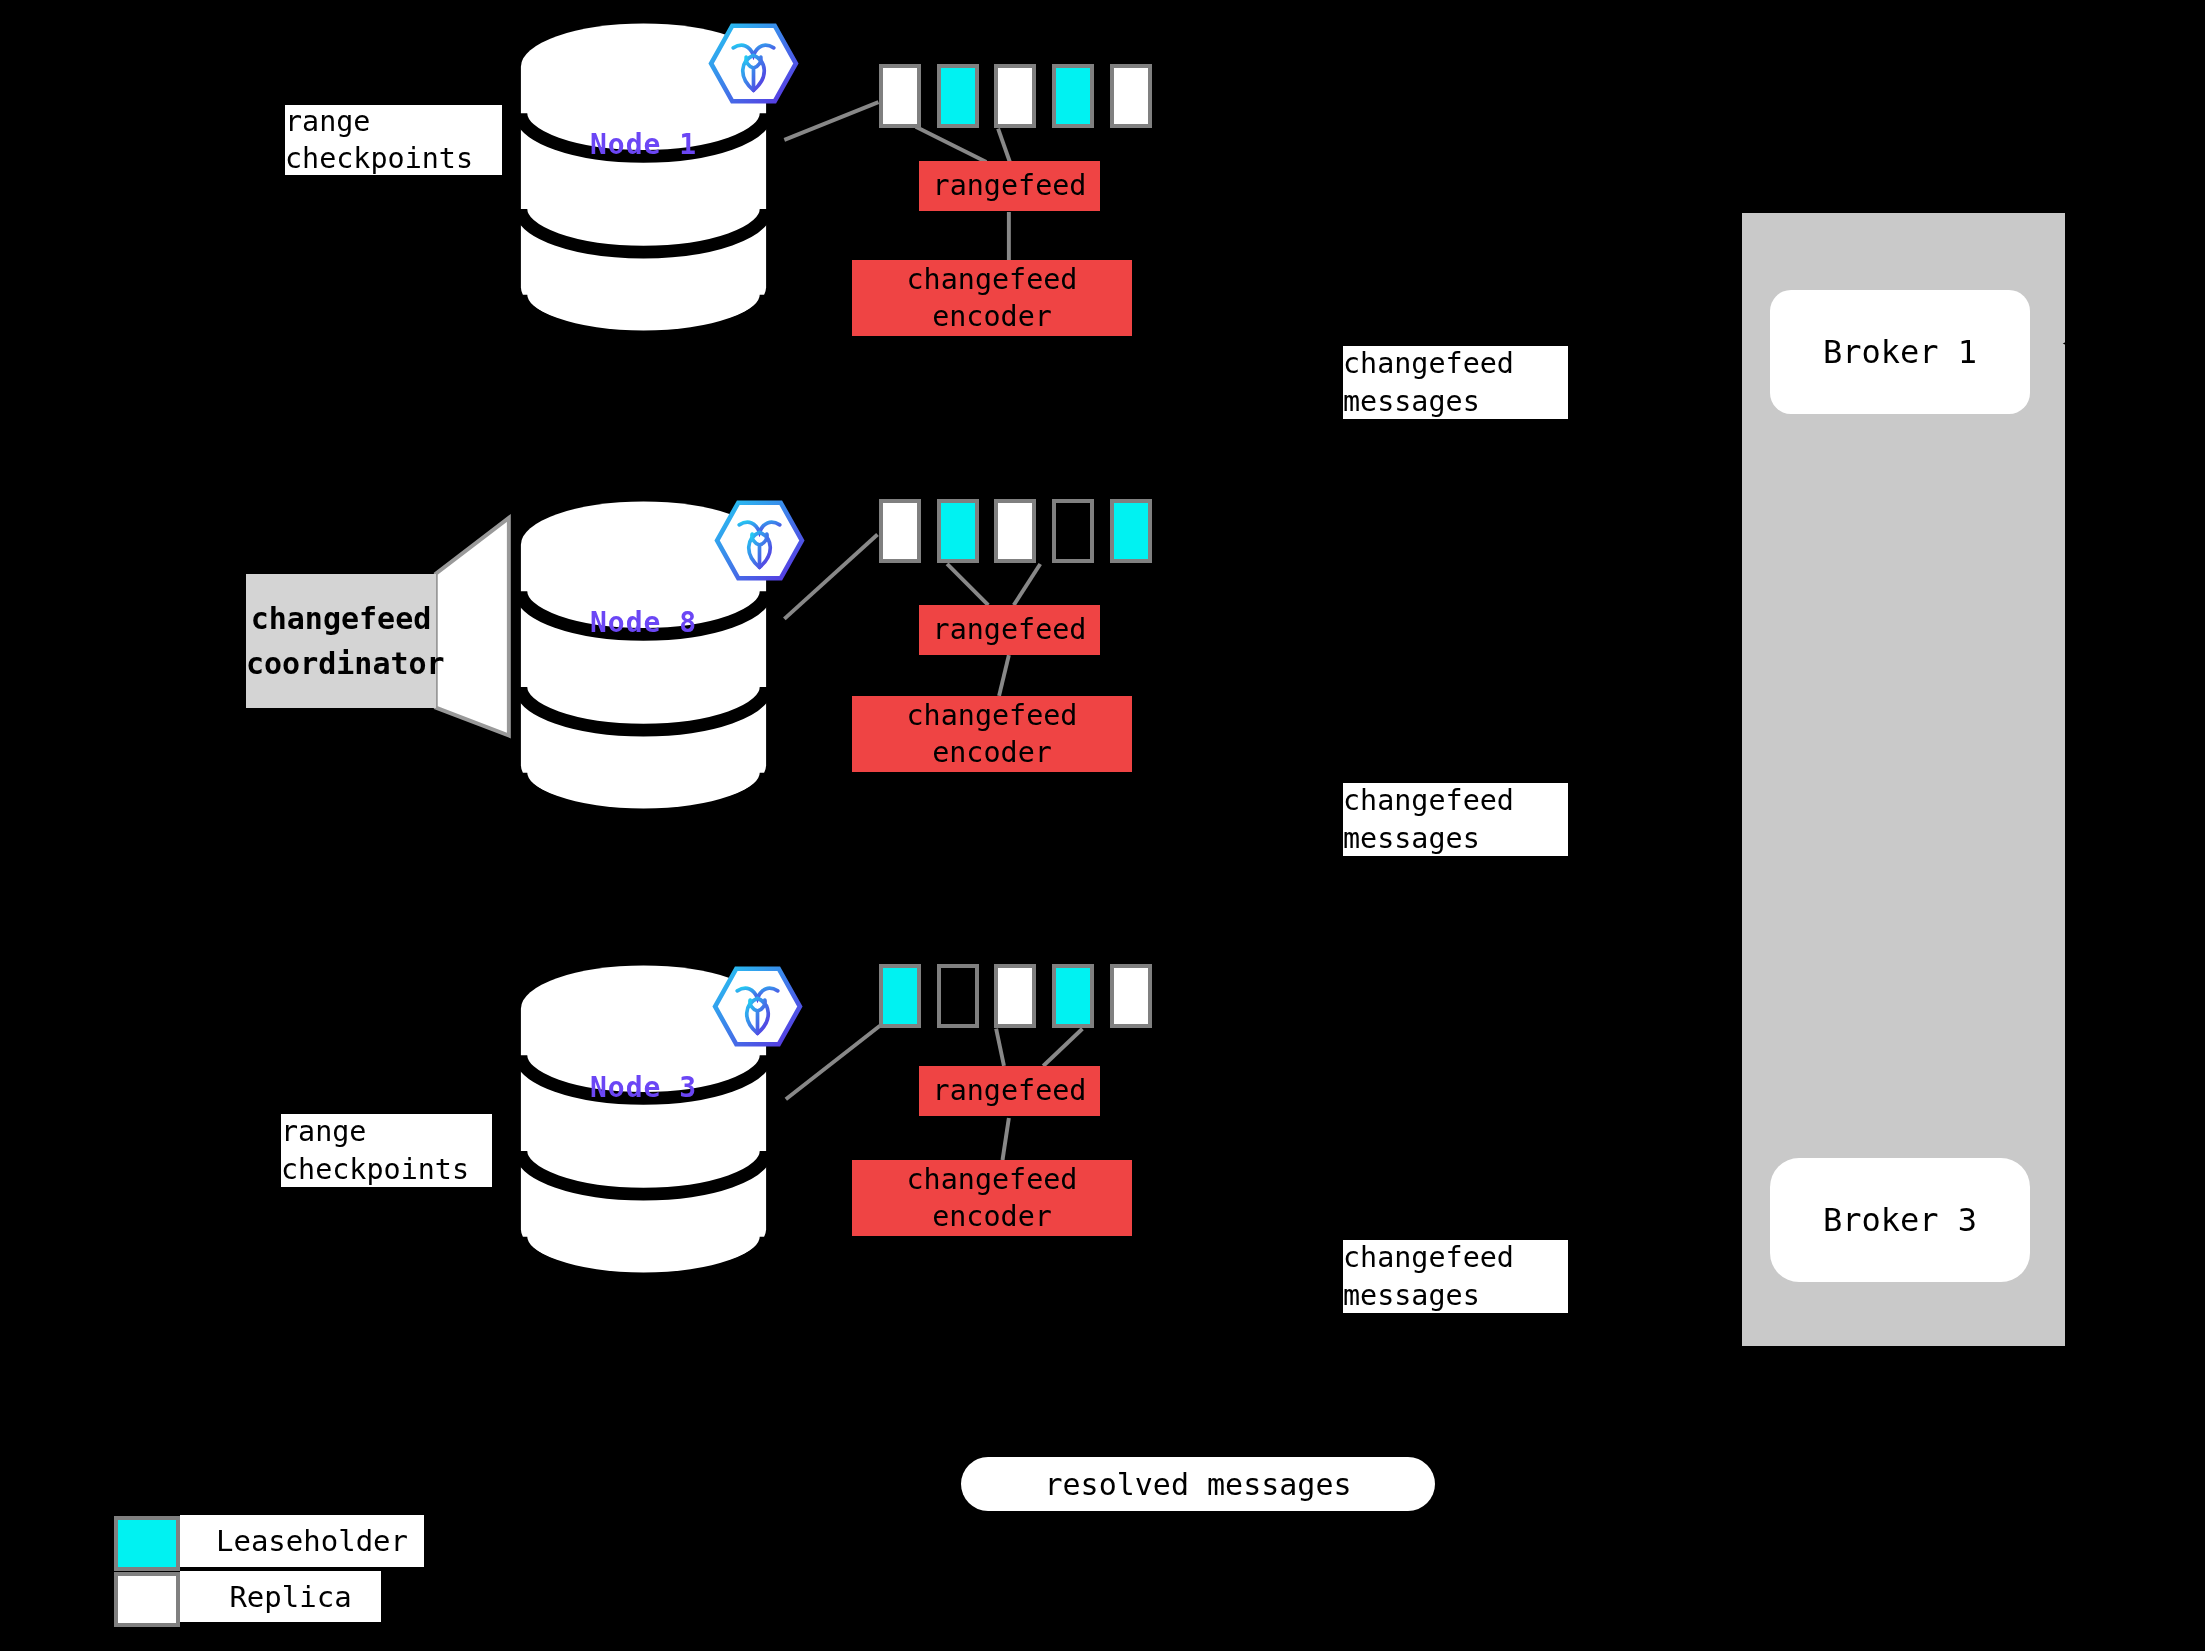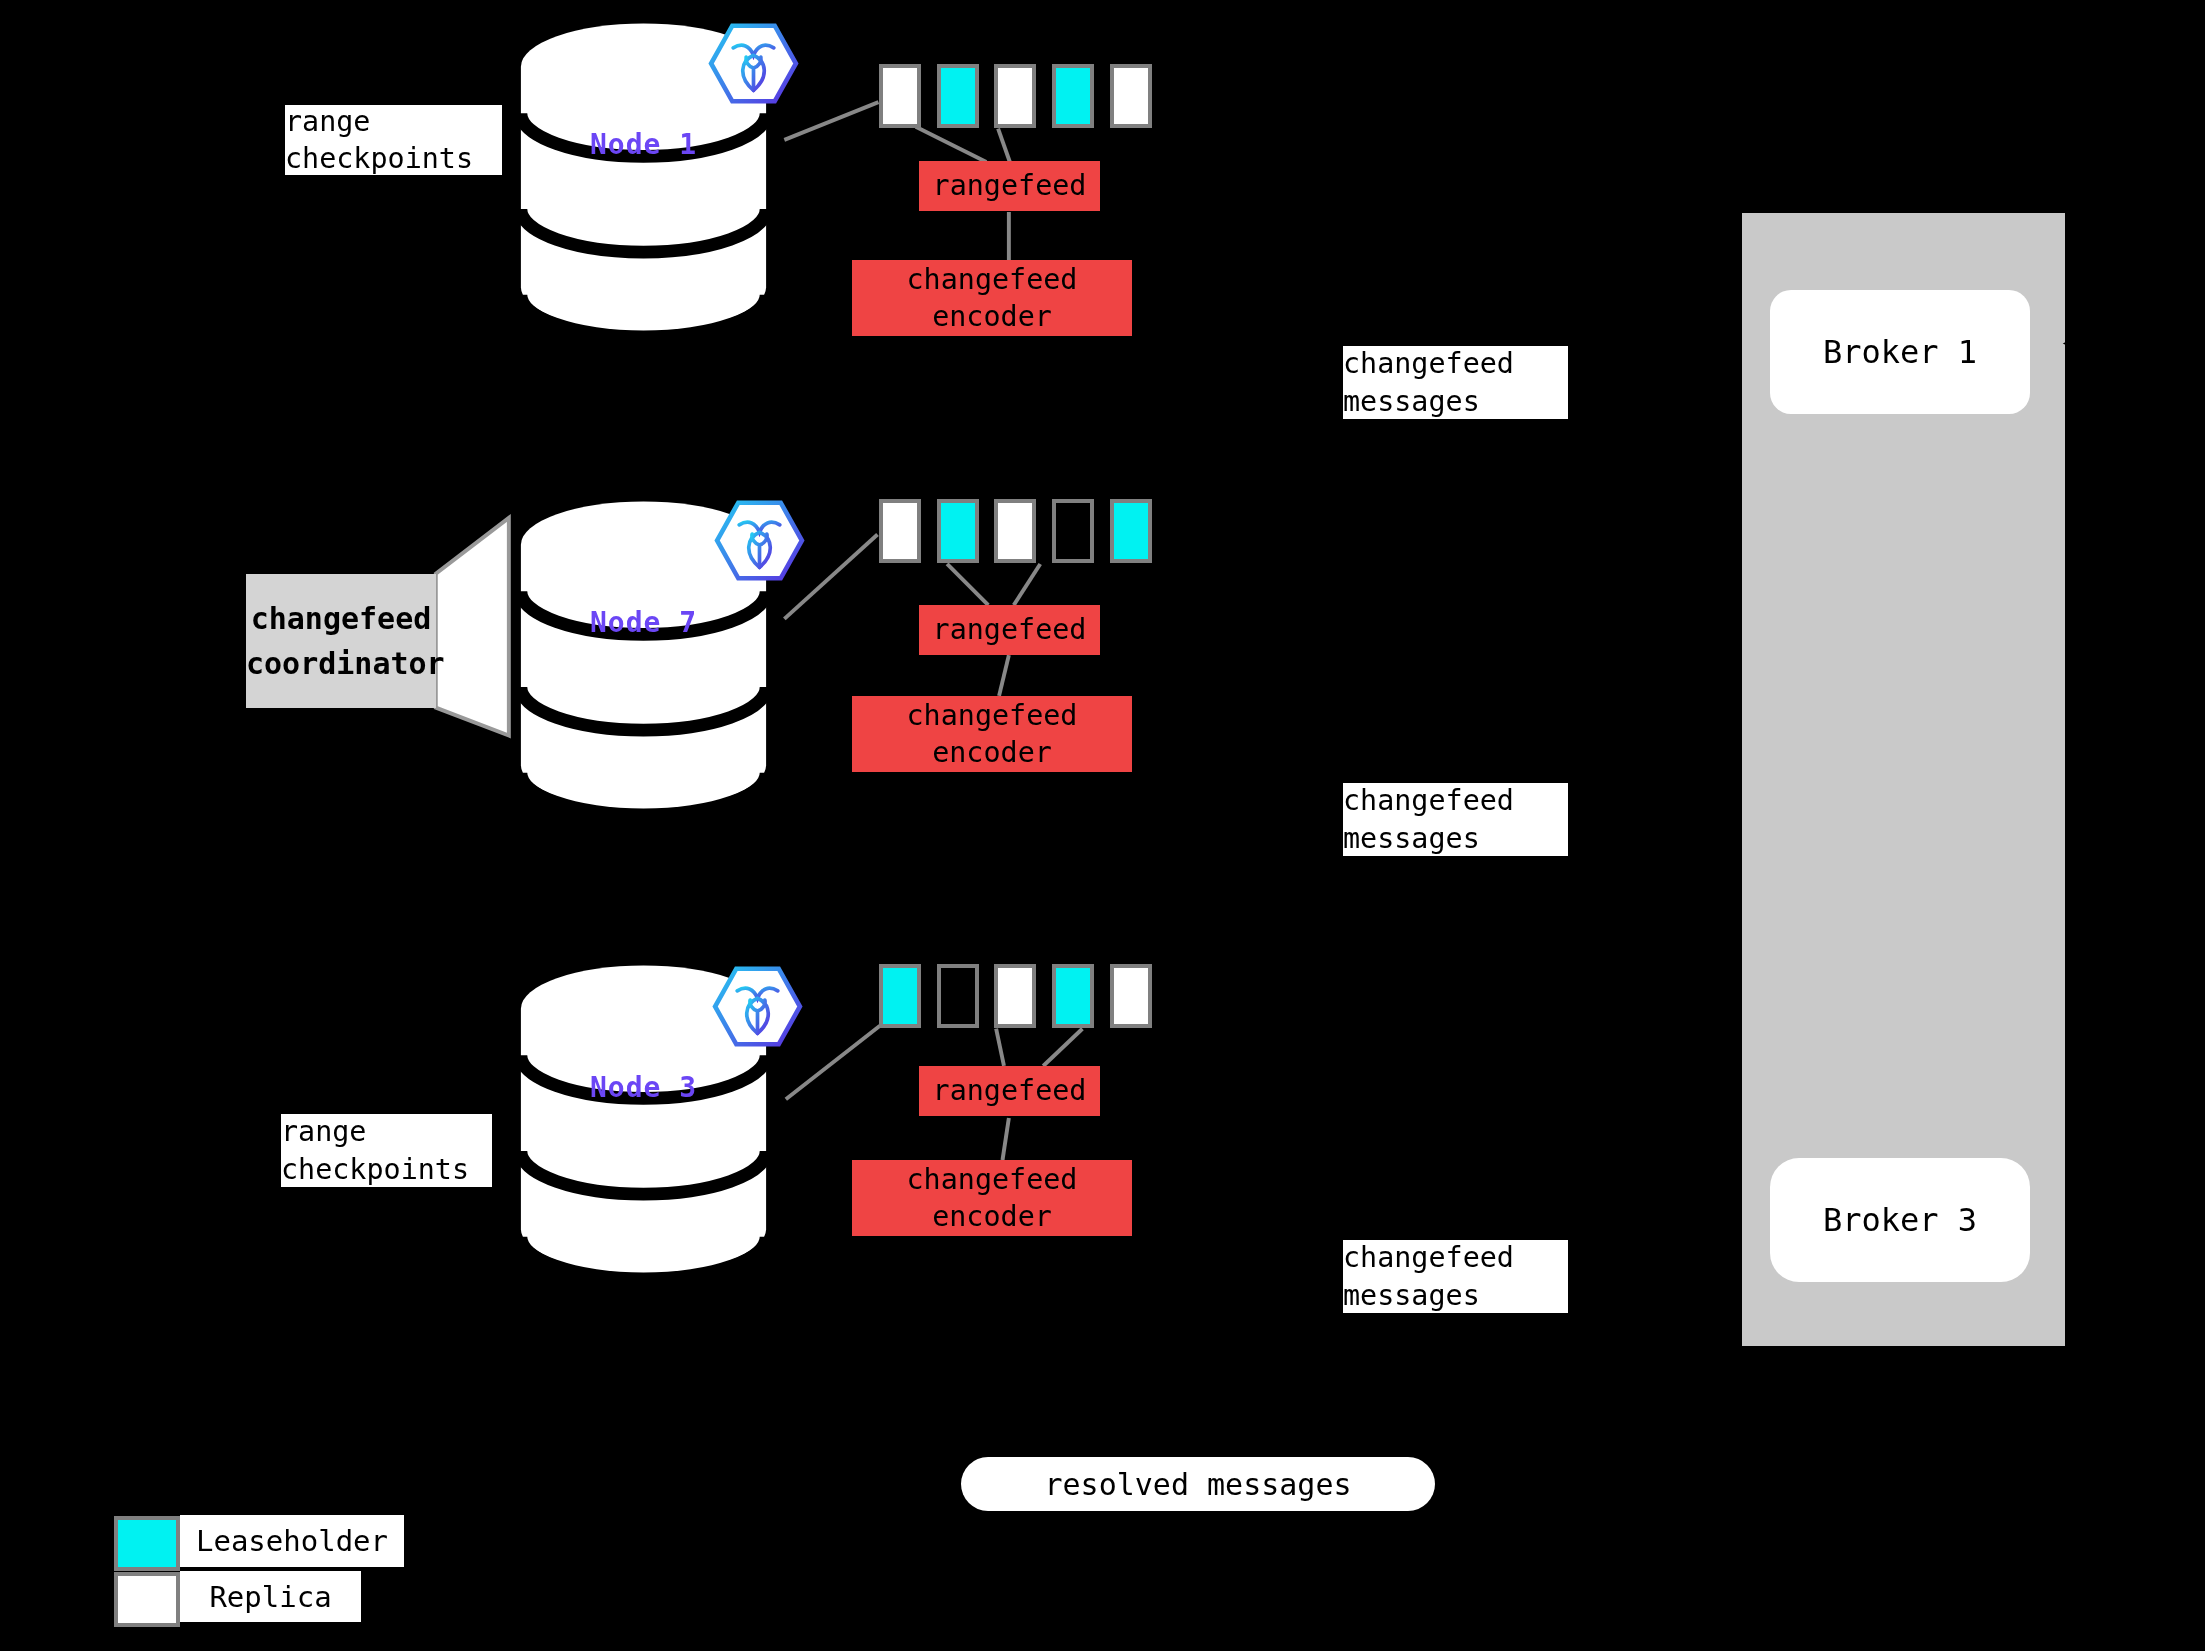--- a/index.html
+++ b/index.html
@@ -10,21 +10,21 @@
   .graybox{background:#ef4444;color:#000;text-align:center;}
   .lbl{font-size:28.4px;line-height:1.32;display:flex;flex-direction:column;justify-content:center;}
   .node-label{font-weight:bold;font-size:28px;color:#6b46f5;text-align:center;letter-spacing:1px;}
   .range-row{display:flex;gap:15.7px;}
   .range-box{width:42px;height:64px;border:4.4px solid #808080;box-sizing:border-box;}
   .broker{background:#fff;border-radius:29px;display:flex;align-items:center;justify-content:center;
           font-size:32px;color:#000;}
   .pill{background:#fff;border-radius:29px;display:flex;align-items:center;justify-content:center;
         font-size:30px;color:#000;}
   .legend-swatch{width:66px;height:55px;border:4.9px solid #808080;box-sizing:border-box;}
-  .legend-lbl{background:#fff;color:#000;font-size:29px;display:flex;align-items:center;justify-content:center;}
+  .legend-lbl{background:#fff;color:#000;font-size:29px;display:flex;align-items:center;justify-content:center;padding-left:20px;}
   .coord{background:#d4d4d4;color:#000;font-weight:bold;font-size:30px;line-height:1.5;
          display:flex;flex-direction:column;justify-content:center;text-align:center;}
   .kafka-title{font-family:"Liberation Sans","DejaVu Sans",sans-serif;font-weight:bold;font-size:49px;color:#111;}
   .z1{z-index:1}.z2{z-index:2}.z3{z-index:3}.z4{z-index:4}
 </style>
 </head>
 <body>
 
 <div id="stage">
 
@@ -96,21 +96,21 @@
     <span>changefeed</span>
     <span>messages</span>
   </div>
 
   <svg class="abs z3" style="left:516px;top:498px;" width="255" height="314" viewBox="0 0 520 640">
     <path d="M10,95 A250,88 0 0 1 510,95 L510,545 A250,88 0 0 1 10,545 Z" fill="#ffffff"></path>
     <path d="M10,190 A250,88 0 0 0 510,190" stroke="#000" stroke-width="26" fill="none"></path>
     <path d="M10,385 A250,88 0 0 0 510,385" stroke="#000" stroke-width="26" fill="none"></path>
     <path d="M10,560 A250,88 0 0 0 510,560" stroke="#000" stroke-width="26" fill="none"></path>
   </svg>
-  <div class="abs z3 node-label" style="left:516px;top:606px;width:255px;">Node 7</div>
+  <div class="abs z3 node-label" style="left:516px;top:606px;width:255px;">Node 8</div>
   <svg class="abs z4" style="left:713px;top:499px;" width="93" height="83" viewBox="0 0 100 90">
     <polygon points="27,4 73,4 96,45 73,86 27,86 4,45" fill="#fff" stroke="url(#g1)" stroke-width="5"></polygon>
     <path d="M28,28 C38,22 46,26 50,36 C54,26 62,22 72,28" fill="none" stroke="url(#g1)" stroke-width="4" stroke-linecap="round"></path>
     <path d="M50,36 C36,42 33,60 50,74 C67,60 64,42 50,36 Z" fill="none" stroke="url(#g1)" stroke-width="4"></path>
     <path d="M50,50 L50,74 M50,50 C44,48 41,43 42,38 M50,50 C56,48 59,43 58,38" fill="none" stroke="url(#g1)" stroke-width="4" stroke-linecap="round"></path>
   </svg>
   <div class="abs z3 range-row" style="left:879px;top:499px;">
     <div class="range-box" style="background: rgb(255, 255, 255);"></div>
     <div class="range-box" style="background: rgb(0, 242, 242);"></div>
     <div class="range-box" style="background: rgb(255, 255, 255);"></div>

